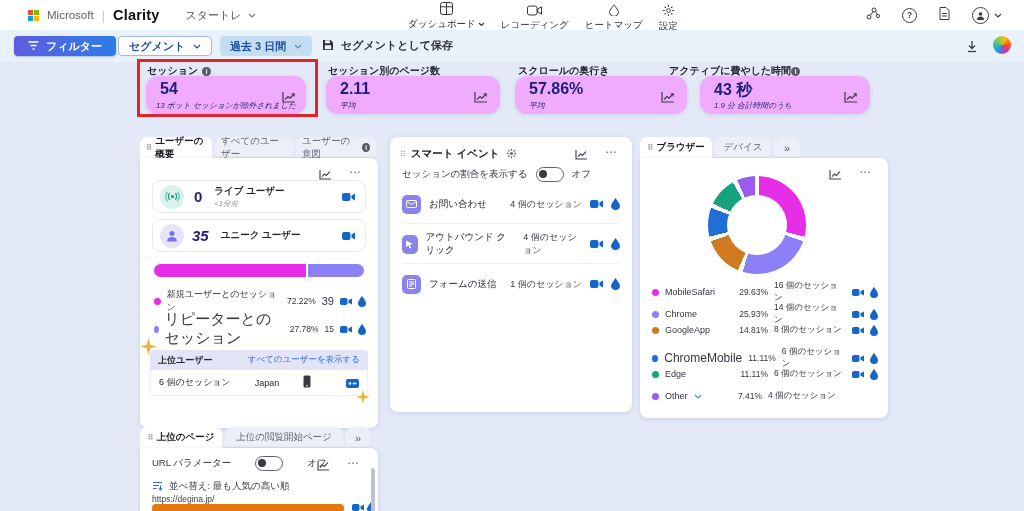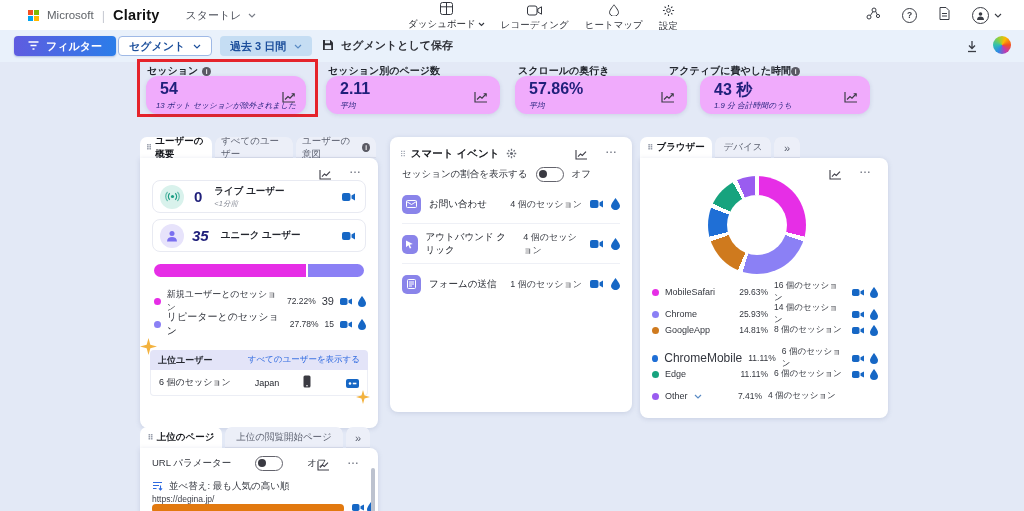--- a/index.html
+++ b/index.html
@@ -284,21 +284,21 @@
         </svg>
       </span>
     <span class="drp">
         <svg width="8" height="11">
           <path d="M4 0 C4 0 8 5.2 8 7.1 A4 3.9 0 1 1 0 7.1 C0 5.2 4 0 4 0 Z" fill="#1667c5"></path>
         </svg>
       </span>
   </div>
   <div class="row abs" style="left:14px;top:152px;width:212px;gap:6px;">
     <span class="dot" style="background: rgb(139, 128, 245);"></span>
-    <span style="font-size:10px;color:#33363e;">リピーターとのセッション</span>
+    <span style="font-size:15px;color:#33363e;">リピーターとのセッション</span>
     <span style="margin-left:auto;font-size:8.5px;color:#33363e;">27.78%</span>
     <span style="font-size:8.5px;color:#33363e;">15</span>
     <span class="cam">
         <svg width="12" height="9">
           <rect y="1" width="7.5" height="7" rx="1.8" fill="#1667c5"></rect>
           <path d="M8.5 3.2 L12 1.4 V7.6 L8.5 5.8 Z" fill="#1667c5"></path>
         </svg>
       </span>
     <span class="drp">
         <svg width="8" height="11">

